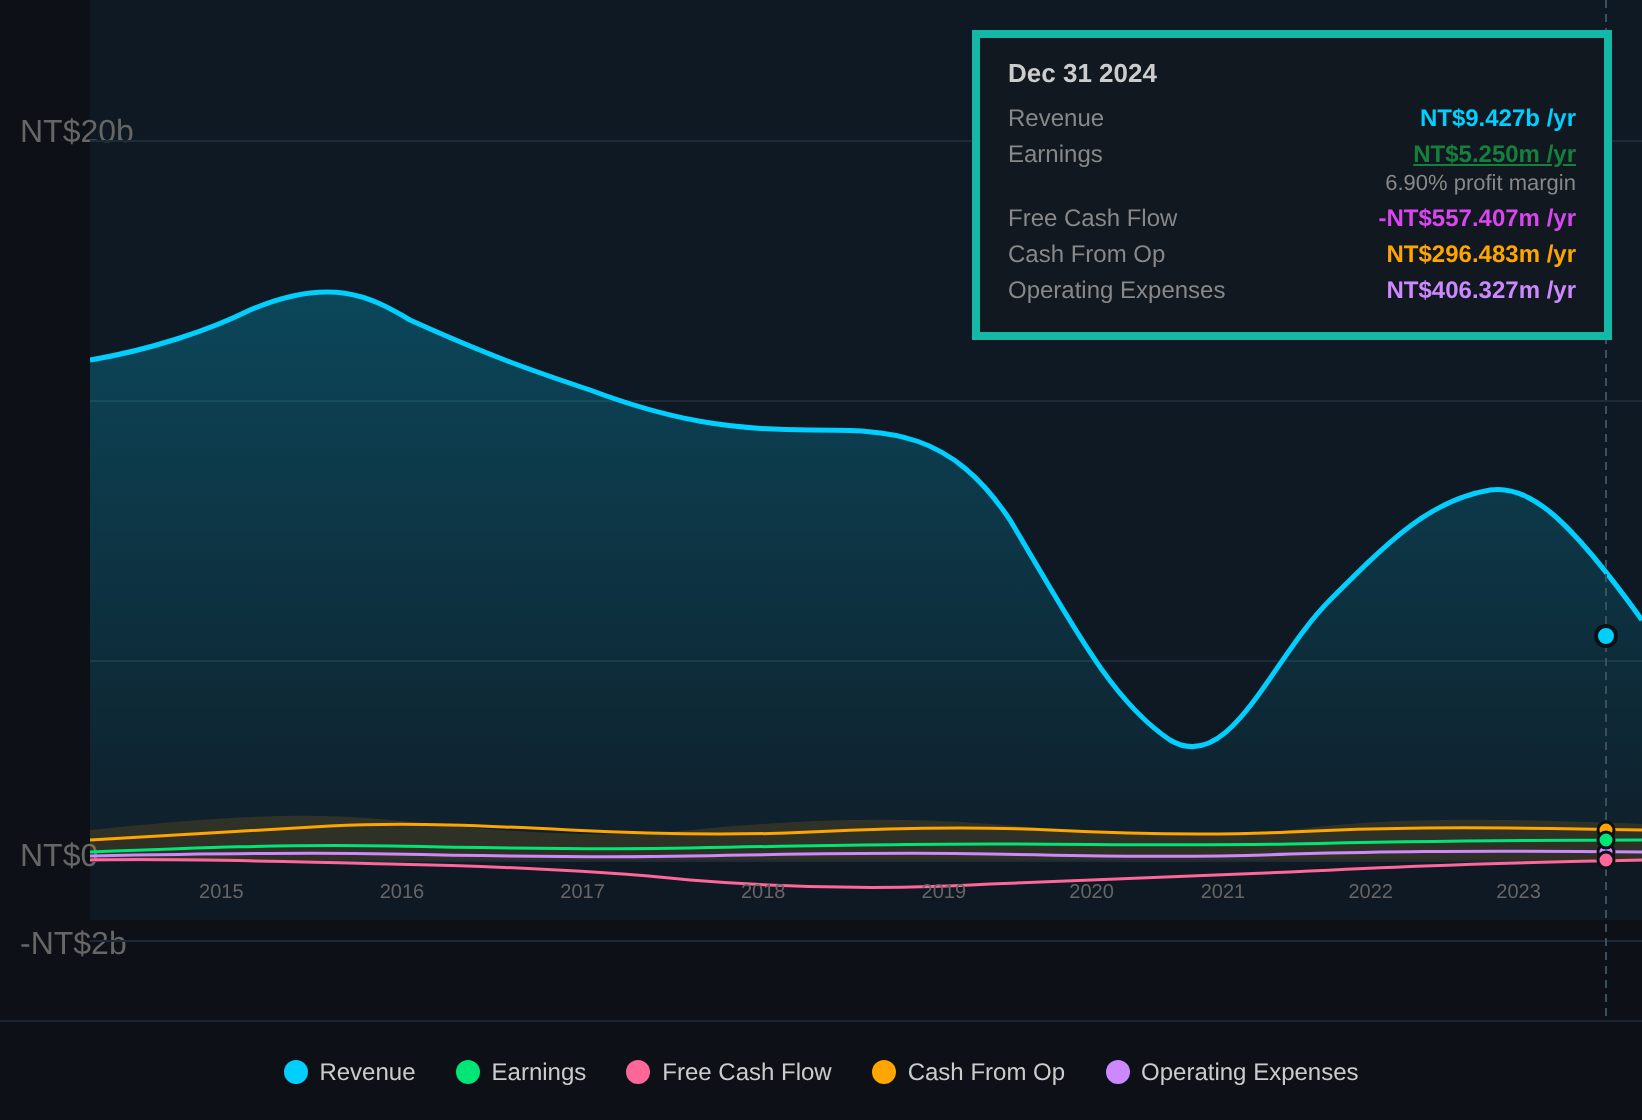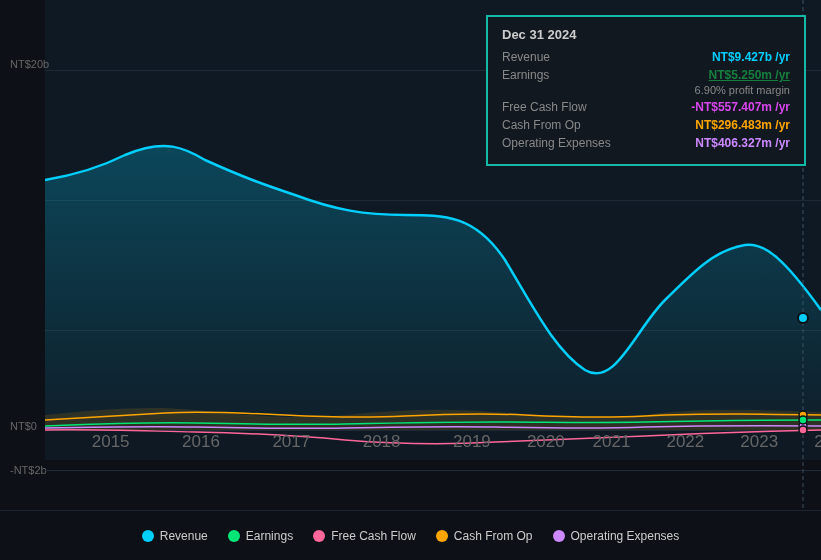--- a/index.html
+++ b/index.html
@@ -12,21 +12,21 @@
       overflow: hidden;
       position: relative;
     }
 
     
     .tooltip {
       position: absolute;
       top: 15px;
       right: 15px;
       background: #111820;
-      border: 2px solid #14b8a6;
+      border: 4px solid #14b8a6;
       padding: 10px 14px;
       min-width: 320px;
       z-index: 10;
     }
     .tooltip-date {
       font-size: 13px;
       color: #ccc;
       margin-bottom: 8px;
       font-weight: bold;
     }
@@ -65,29 +65,29 @@
       top: 0;
       left: 0;
       width: 821px;
       height: 510px;
     }
 
     
     .y-label {
       position: absolute;
       left: 10px;
-      font-size: 11px;
+      font-size: 16px;
       color: #666;
     }
 
     
     .x-label {
       position: absolute;
       bottom: 20px;
-      font-size: 17px;
+      font-size: 10px;
       color: #666;
       transform: translateX(-50%);
     }
 
     
     .grid-line {
       position: absolute;
       left: 45px;
       right: 0;
       height: 1px;

